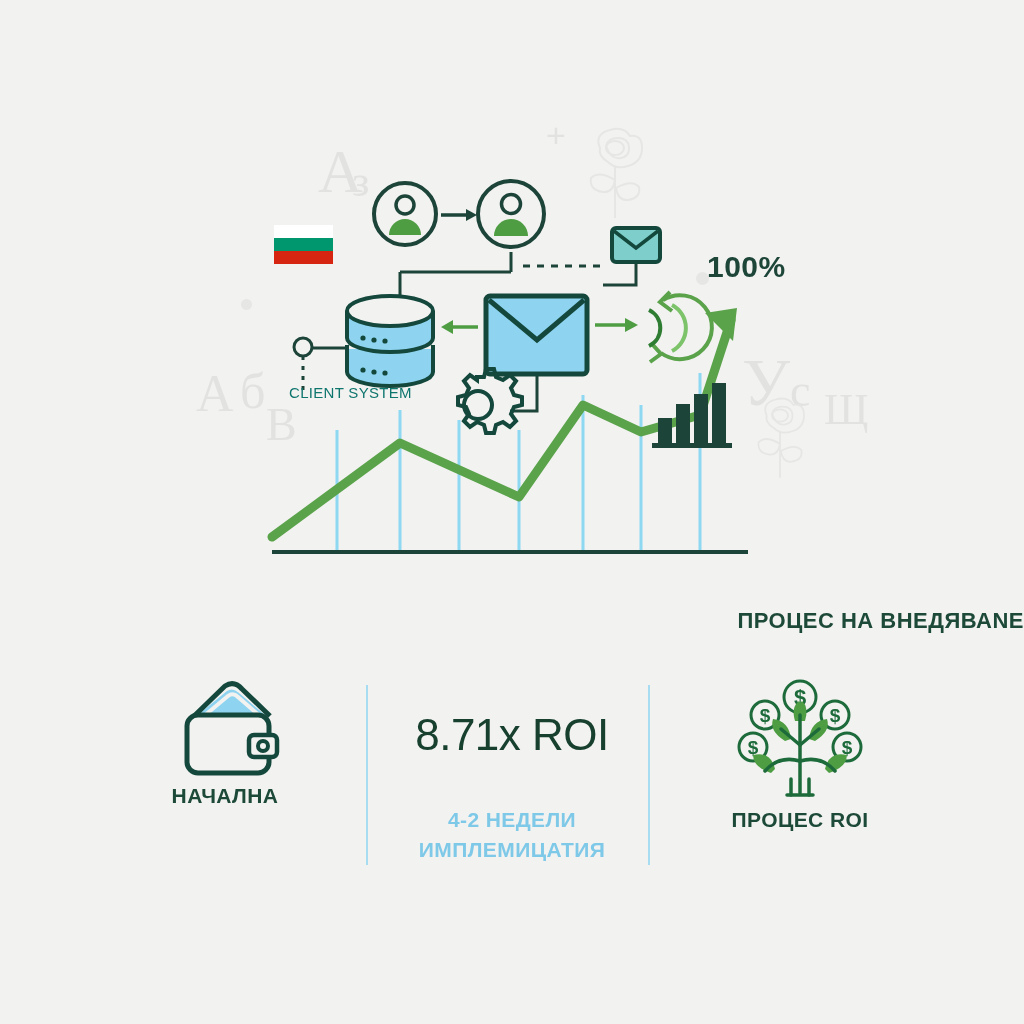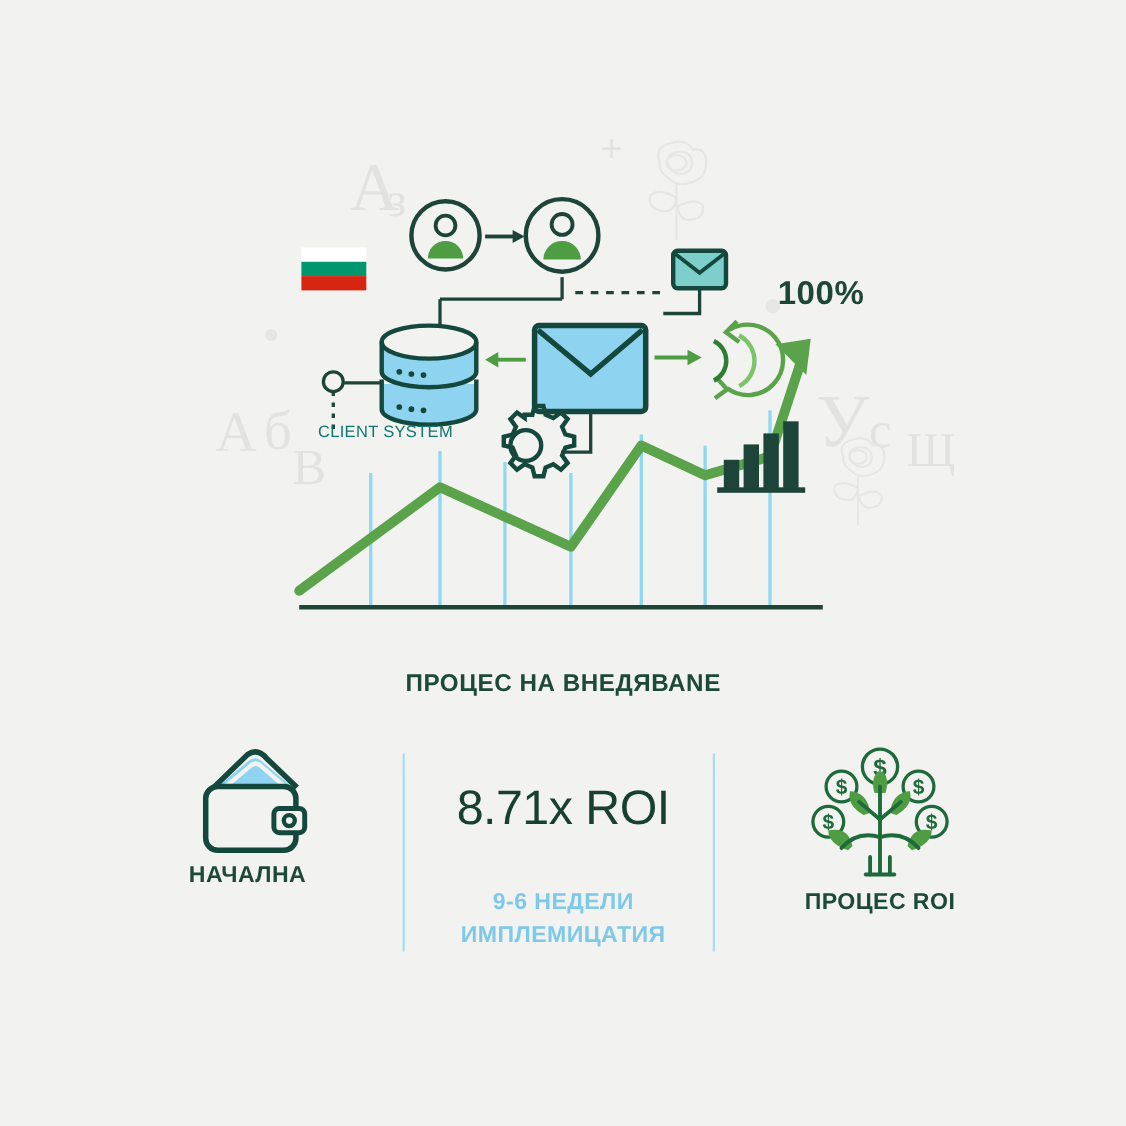--- a/index.html
+++ b/index.html
@@ -39,21 +39,21 @@
   .wm-leaf { fill: #e6e6e4; stroke: none; }
 
   
   .layer { position: absolute; top: 0; left: 0; }
 
   
   .section-title {
     position: absolute;
     left: 0; right: 0;
     top: 608px;
-    text-align: center;
+    text-align: right;
     font-size: 22px;
     font-weight: bold;
     letter-spacing: 0.5px;
     color: #1d4a38;
   }
   .client-label {
     position: absolute;
     left: 289px;
     top: 384px;
     font-size: 15px;
@@ -288,21 +288,21 @@
         <path d="M33 50 L63 25 Q68 21 73 26 L96 46" fill="none" stroke="#f2f2f1" stroke-width="4"></path>
         <rect x="22" y="44" width="82" height="58" rx="11" fill="#f2f2f1" stroke="#14483c" stroke-width="5"></rect>
         <rect x="84" y="64" width="28" height="22" rx="5" fill="#f2f2f1" stroke="#14483c" stroke-width="4.5"></rect>
         <circle cx="98" cy="75" r="5" fill="none" stroke="#14483c" stroke-width="4"></circle>
       </svg>
       <div class="metric-label">НАЧАЛНА</div>
     </div>
 
     <div class="col col-mid">
       <div class="metric-big">8.71x ROI</div>
-      <div class="metric-sub">9-6 НЕДЕЛИ</div>
+      <div class="metric-sub">4-2 НЕДЕЛИ</div>
       <div class="metric-sub" style="margin-top:0">ИМПЛЕМИЦАТИЯ</div>
     </div>
 
     <div class="col col-right">
       <svg width="130" height="130" viewBox="0 0 130 130" style="display:block;margin:0 auto;">
         <g fill="none" stroke="#1d6b3a" stroke-width="3">
           <circle cx="65" cy="22" r="16"></circle>
           <circle cx="30" cy="40" r="14"></circle>
           <circle cx="100" cy="40" r="14"></circle>
           <circle cx="18" cy="72" r="14"></circle>

